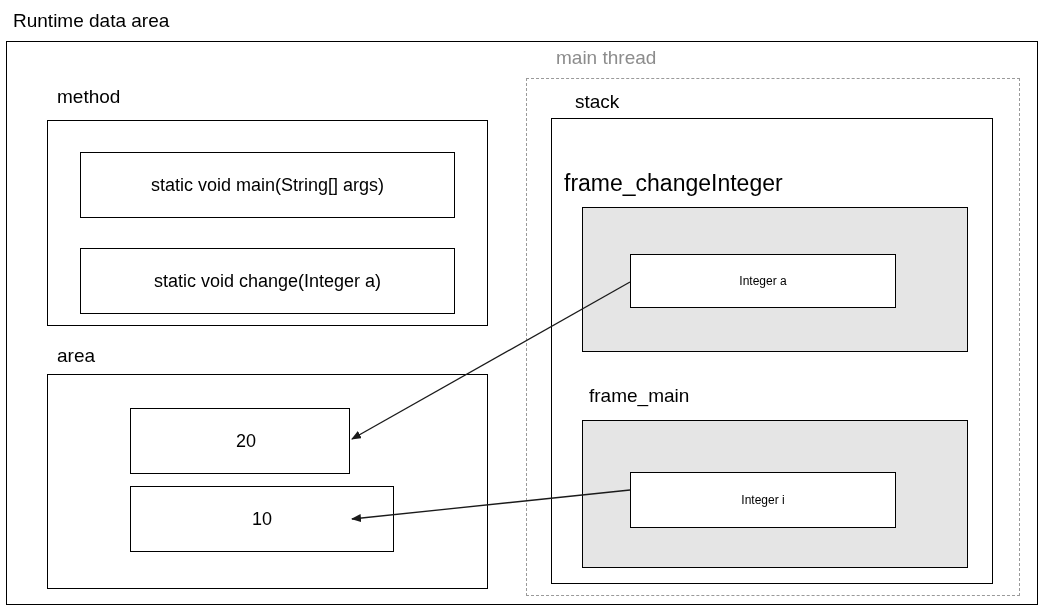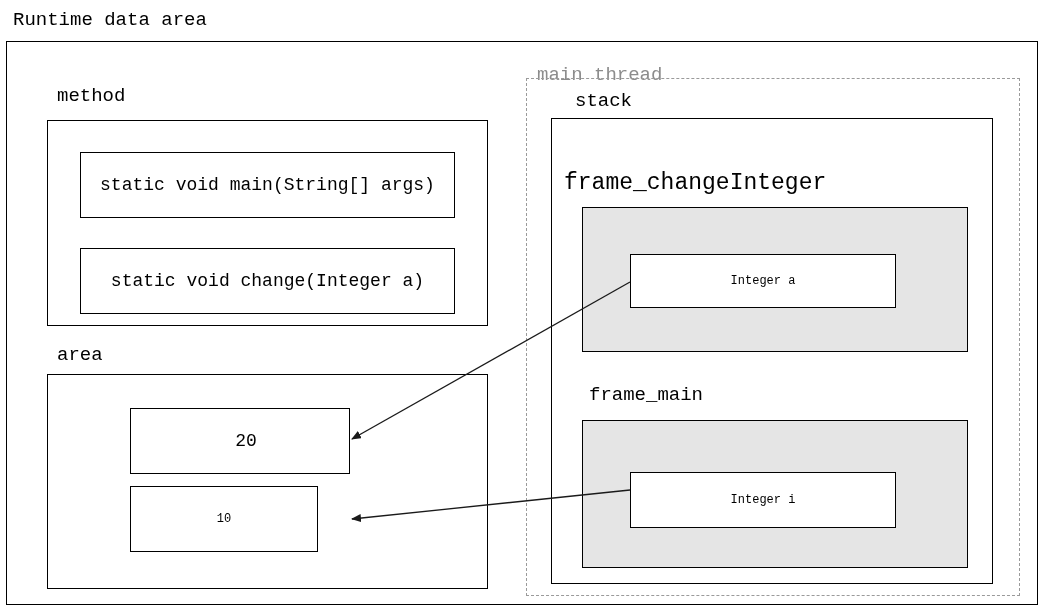--- a/index.html
+++ b/index.html
@@ -5,21 +5,21 @@
   html, body {
     margin: 0;
     padding: 0;
     background: #ffffff;
   }
   #canvas {
     position: relative;
     width: 1044px;
     height: 609px;
     background: #ffffff;
-    font-family: Liberation Mono, monospace;
+    font-family: Liberation Sans, sans-serif;
     overflow: hidden;
   }
   .lbl {
     position: absolute;
     color: #000000;
     white-space: nowrap;
     line-height: 1;
   }
   .box {
     position: absolute;
@@ -62,24 +62,24 @@
     height: 564px;
   }
   #label-method { left: 57px; top: 87px; font-size: 19px; }
   #method-box   { left: 47px; top: 120px; width: 441px; height: 206px; }
   #method-main  { left: 80px; top: 152px; width: 375px; height: 66px; font-size: 18px; }
   #method-change{ left: 80px; top: 248px; width: 375px; height: 66px; font-size: 18px; }
 
   #label-heap { left: 57px; top: 346px; font-size: 19px; }
   #heap-box   { left: 47px; top: 374px; width: 441px; height: 215px; }
   #heap-val-0 { left: 130px; top: 408px; width: 220px; height: 66px; font-size: 18px; padding-left: 12px; }
-  #heap-val-1 { left: 130px; top: 486px; width: 188px; height: 66px; font-size: 12px; }
+  #heap-val-1 { left: 130px; top: 486px; width: 264px; height: 66px; font-size: 18px; }
 
   #label-thread {
-    left: 537px; top: 48px; font-size: 19px; color: #8c8c8c; margin-top: 18px;
+    left: 556px; top: 48px; font-size: 19px; color: #8c8c8c;
   }
   #thread-box { left: 526px; top: 78px; width: 494px; height: 518px; }
 
   #label-stack { left: 562px; top: 92px; font-size: 19px; margin-left: 13px; }
   #stack-box   { left: 551px; top: 118px; width: 442px; height: 466px; }
 
   #label-frame-0 { left: 564px; top: 172px; font-size: 23px; }
   #frame-box-0   { left: 582px; top: 207px; width: 386px; height: 145px; }
   #frame-var-0   { left: 630px; top: 254px; width: 266px; height: 54px; font-size: 12px; }
 

